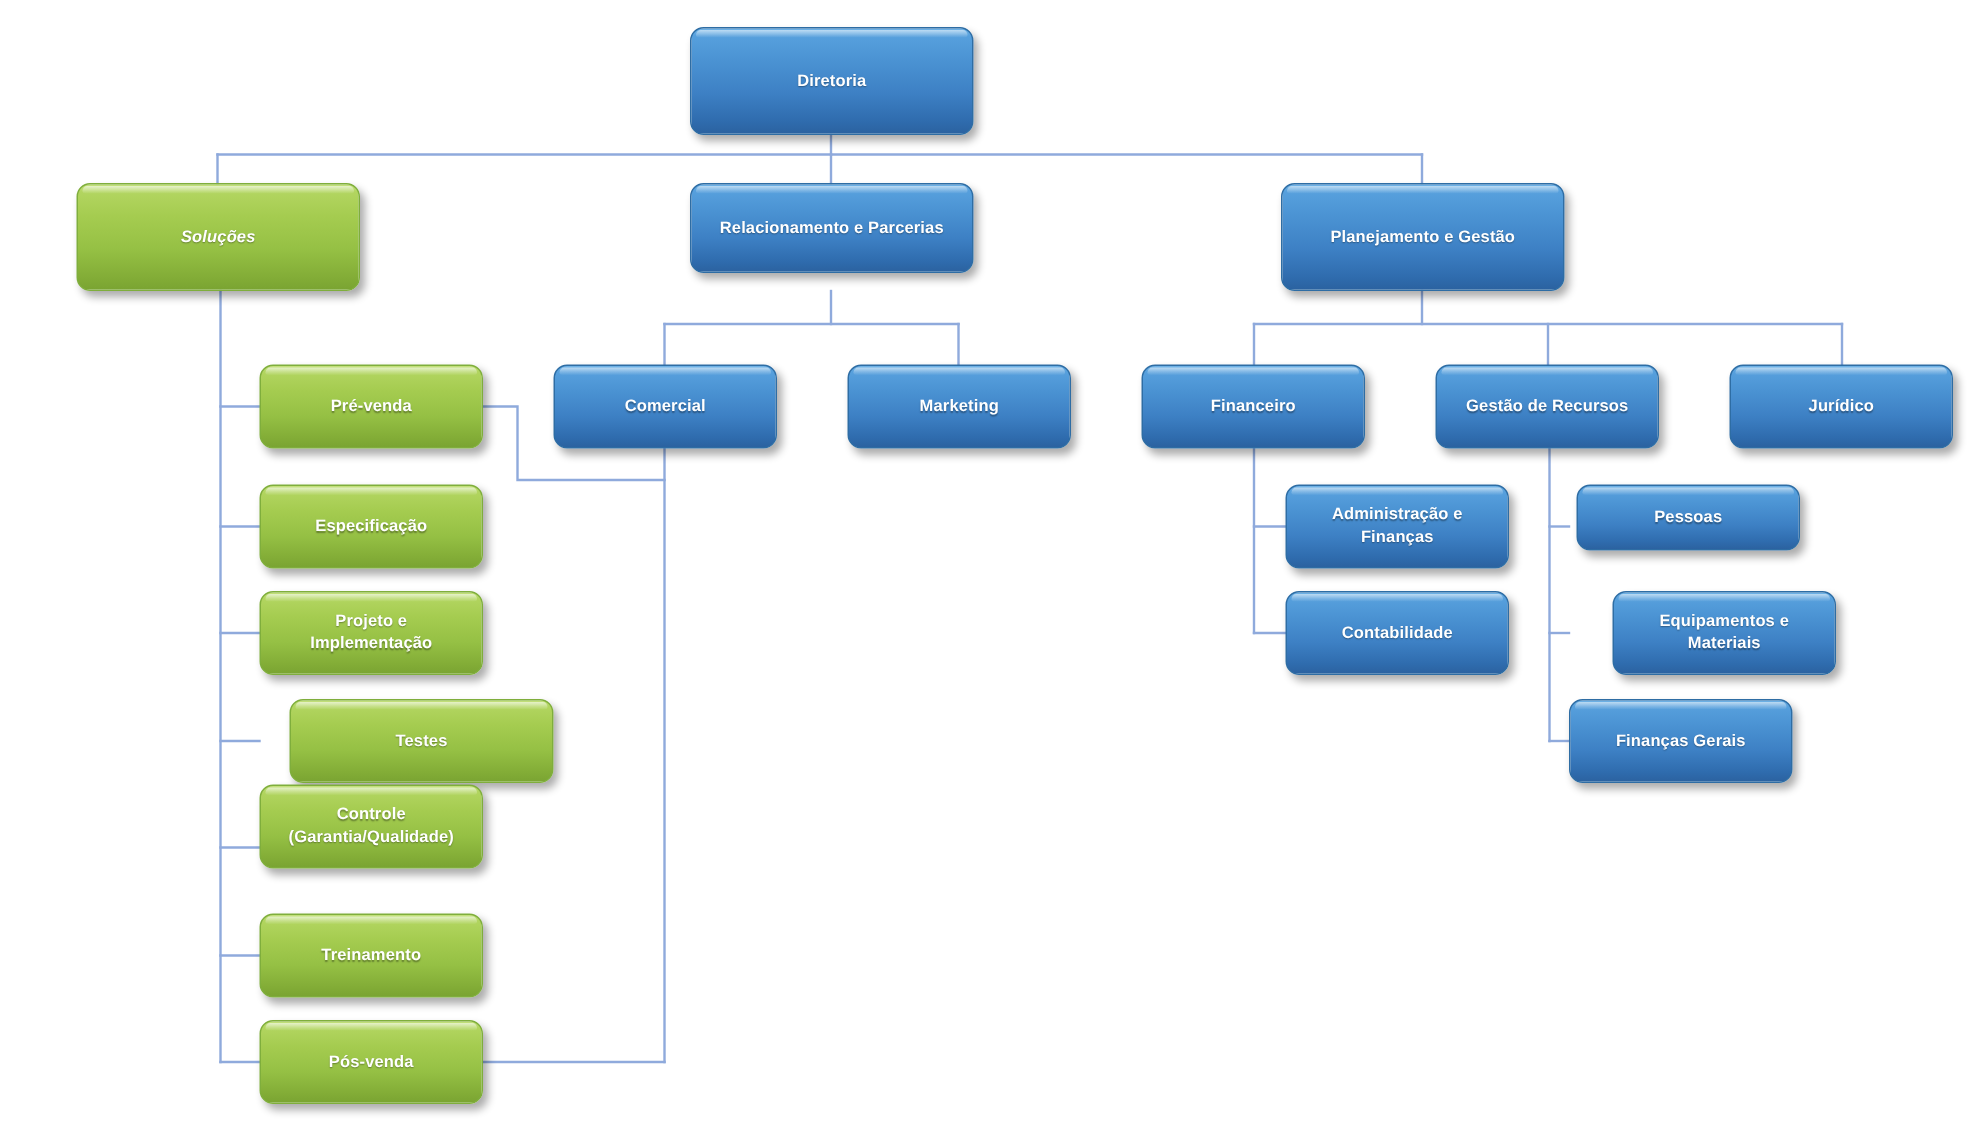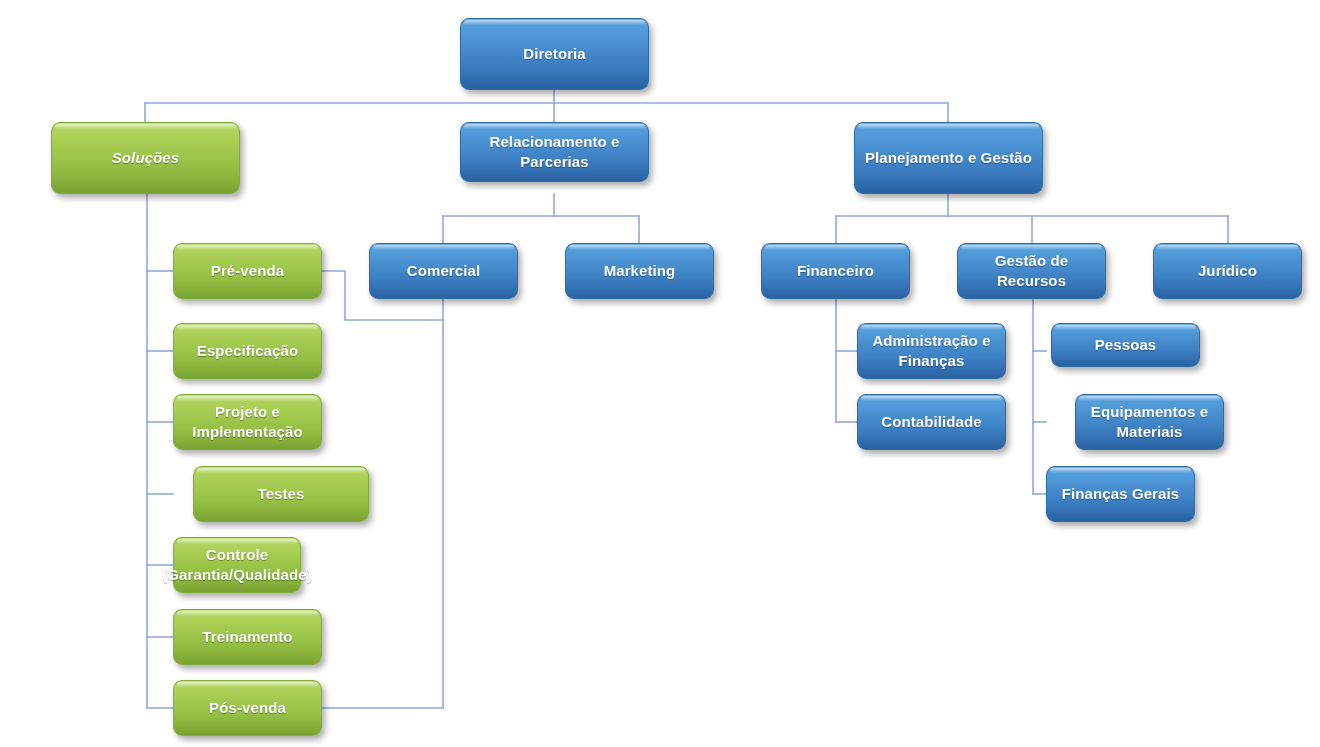--- a/index.html
+++ b/index.html
@@ -28,21 +28,21 @@
   .node {
     position: absolute;
     box-sizing: border-box;
     border-radius: 9px;
     display: flex;
     align-items: center;
     justify-content: center;
     text-align: center;
     color: #ffffff;
     font-weight: bold;
-    font-size: 15px;
+    font-size: 11px;
     line-height: 1.35;
     letter-spacing: 0.1px;
     padding: 4px 8px;
     text-shadow: 0 1px 1px rgba(0,0,0,0.35);
     box-shadow: 3px 4px 6px rgba(0,0,0,0.33);
     z-index: 3;
   }
   .node-blue {
     background: linear-gradient(to bottom,
         #6fb2e6 0%,
@@ -148,21 +148,21 @@
       <div class="node node-green" style="left: 173px; top: 323px; width: 149px; height: 56px;">
         <span class="node-label">Especificação</span>
       </div>
       <div class="node node-green" style="left: 173px; top: 394px; width: 149px; height: 56px;">
         <span class="node-label">Projeto e
 Implementação</span>
       </div>
       <div class="node node-green" style="left: 173px; top: 466px; width: 176px; height: 56px; margin-left: 20px;">
         <span class="node-label">Testes</span>
       </div>
-      <div class="node node-green" style="left: 173px; top: 537px; width: 128px; height: 56px;">
+      <div class="node node-green" style="left: 173px; top: 523px; width: 149px; height: 56px;">
         <span class="node-label">Controle
 (Garantia/Qualidade)</span>
       </div>
       <div class="node node-green" style="left: 173px; top: 609px; width: 149px; height: 56px;">
         <span class="node-label">Treinamento</span>
       </div>
       <div class="node node-green" style="left: 173px; top: 680px; width: 149px; height: 56px;">
         <span class="node-label">Pós-venda</span>
       </div>
       <div class="node node-blue" style="left: 369px; top: 243px; width: 149px; height: 56px;">

